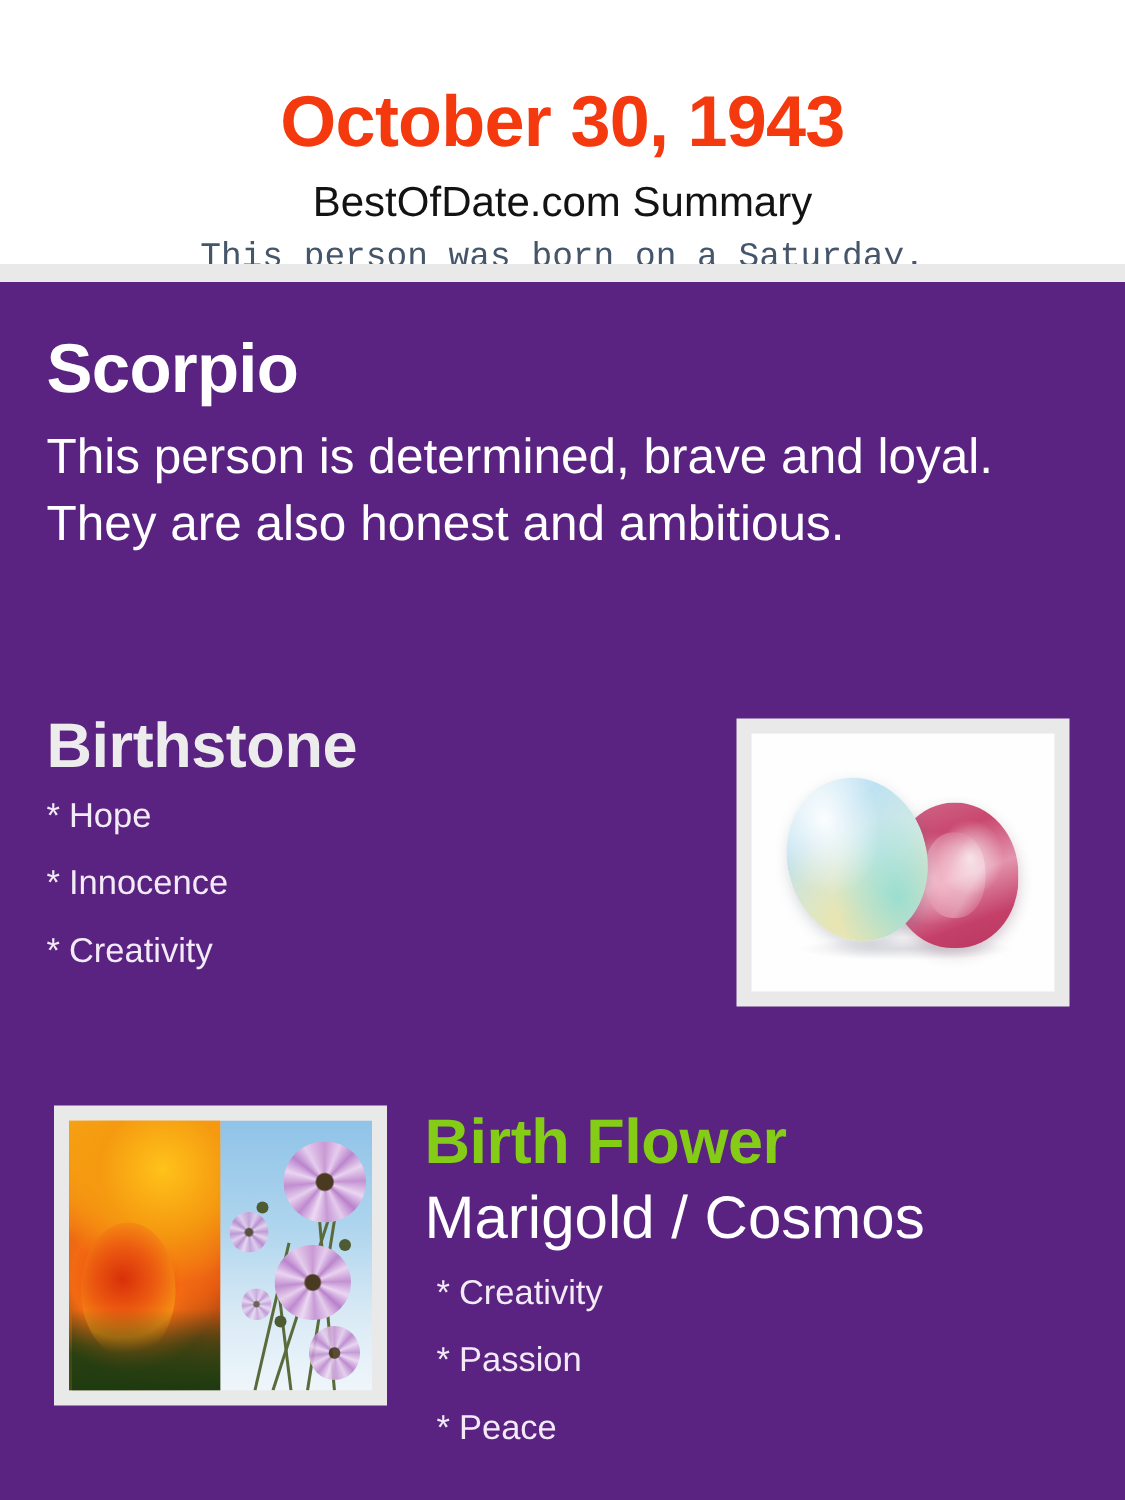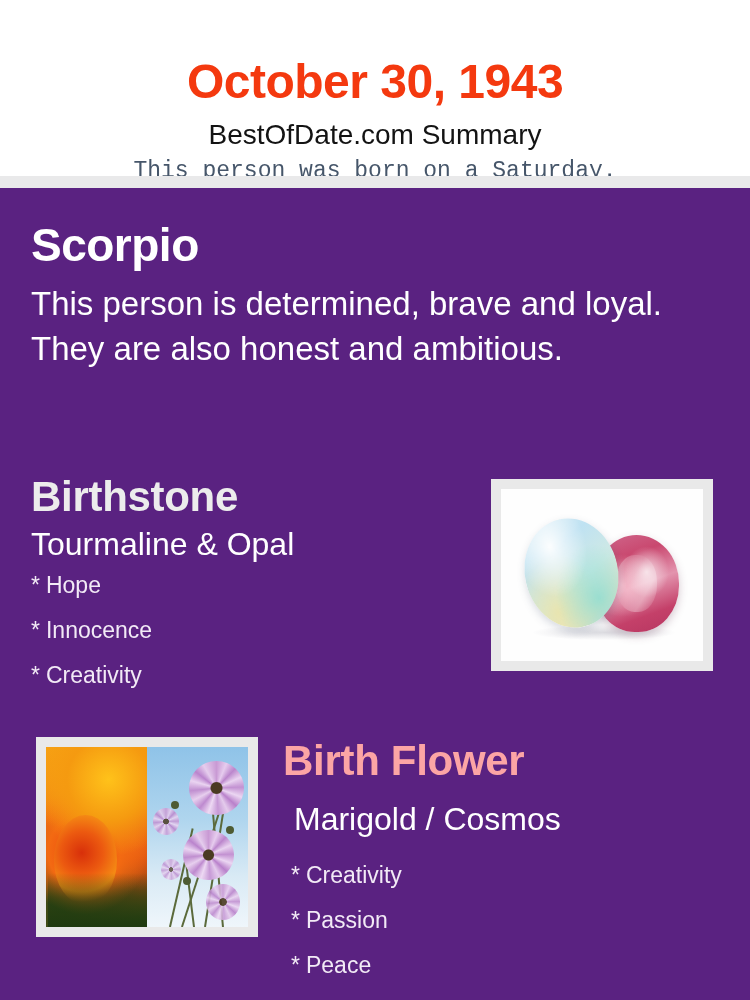--- a/index.html
+++ b/index.html
@@ -322,28 +322,28 @@
     left: 283px;
     top: 552px;
     width: 450px;
   }
   .bf-title {
     margin: 0;
     font-family: "Liberation Sans", "DejaVu Sans", sans-serif;
     font-size: 42px;
     font-weight: bold;
     line-height: 1.0;
-    color: #fca5a5;
+    color: #84cc16;
     letter-spacing: -0.3px;
   }
   .bf-sub {
-    margin: 11px;
+    margin: 0;
     padding-top: 10px;
     font-family: "Liberation Sans", "DejaVu Sans", sans-serif;
-    font-size: 32px;
+    font-size: 40px;
     font-weight: normal;
     line-height: 1.0;
     color: #FFFFFF;
   }
   .bf-list {
     list-style: none;
     margin: 0;
     padding: 18px 0 0 8px;
   }
   .bf-list li {
@@ -375,21 +375,20 @@
 
   <div class="body-panel">
 
     <div class="zodiac">
       <div class="zodiac-title">Scorpio</div>
       <div class="zodiac-desc">This person is determined, brave and loyal. They are also honest and ambitious.</div>
     </div>
 
     <div class="birthstone">
       <div class="section-title">Birthstone</div>
-      <div class="section-sub">Tourmaline &amp; Opal</div>
       <ul class="trait-list">
         <li>
           <span class="star">*</span><span>Hope</span>
         </li>
         <li>
           <span class="star">*</span><span>Innocence</span>
         </li>
         <li>
           <span class="star">*</span><span>Creativity</span>
         </li>

